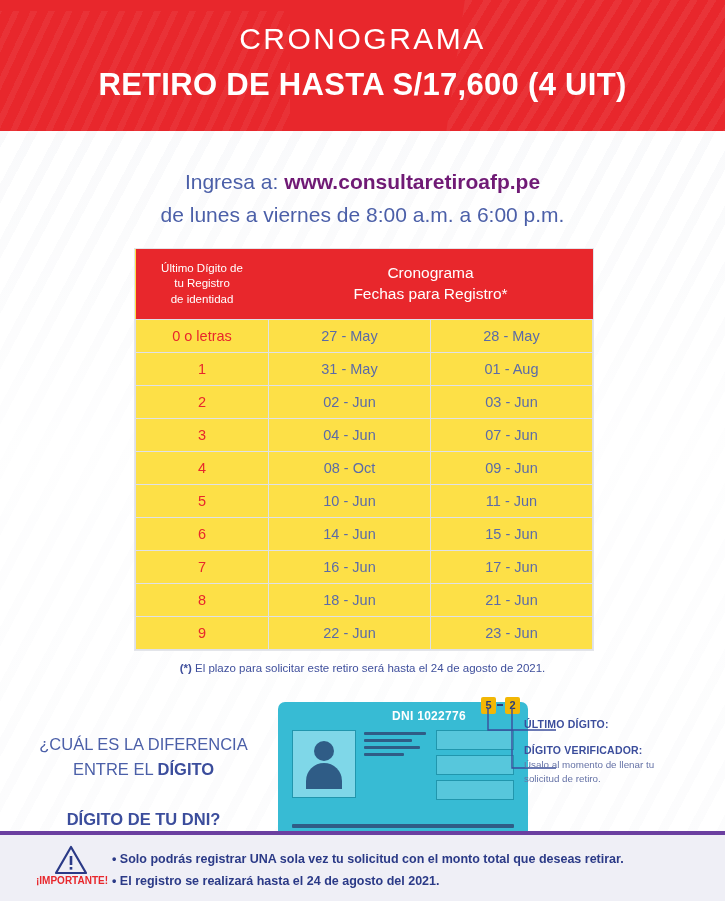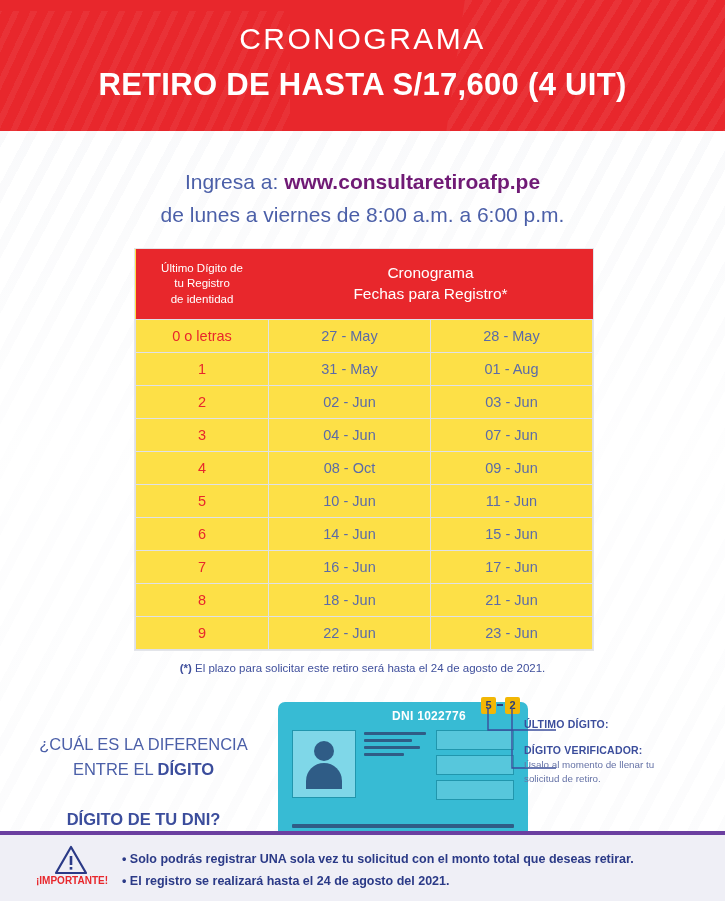--- a/index.html
+++ b/index.html
@@ -383,21 +383,21 @@
   }
   .warn svg { display: block; margin: 0 auto; }
   .warn .wl {
     color: #e8272c;
     font-size: 10px;
     font-weight: bold;
     margin-top: 0;
   }
   .footer-text {
     position: absolute;
-    left: 122px;
+    left: 112px;
     top: 18px;
     color: #2b3a87;
     font-size: 12.5px;
     font-weight: bold;
     line-height: 1.75;
   }
   .footer-text div::before {
     content: "• ";
   }
 </style>

